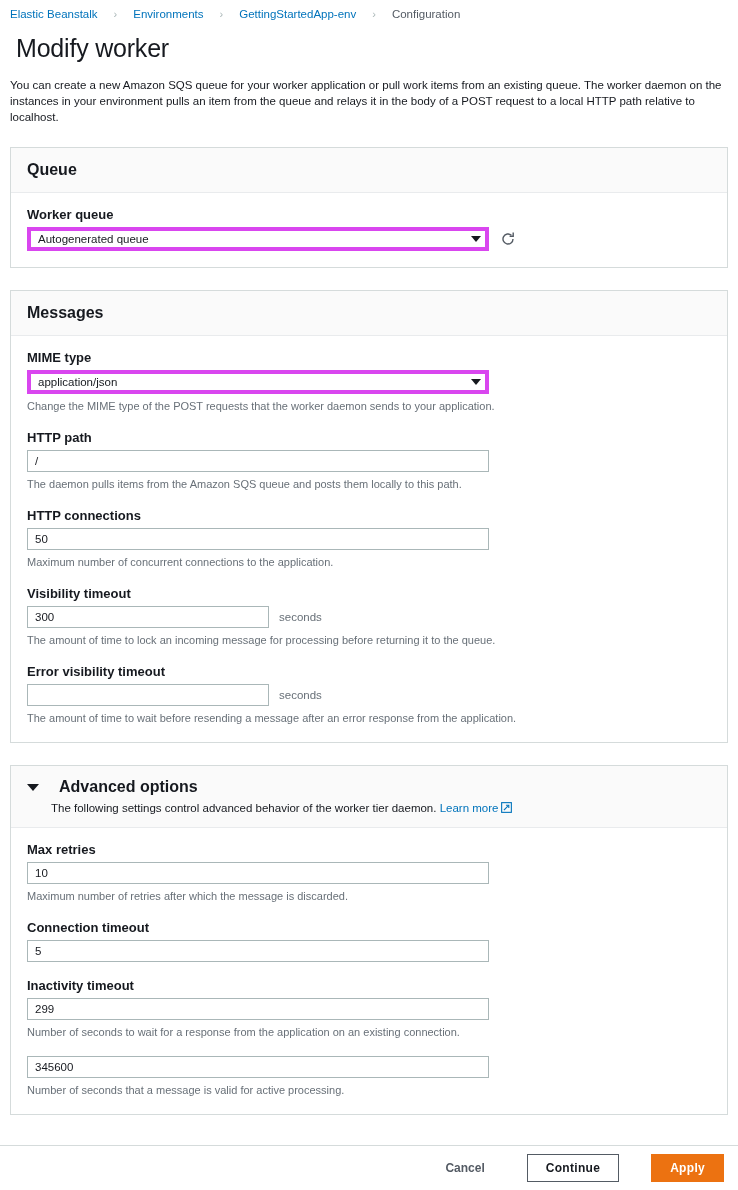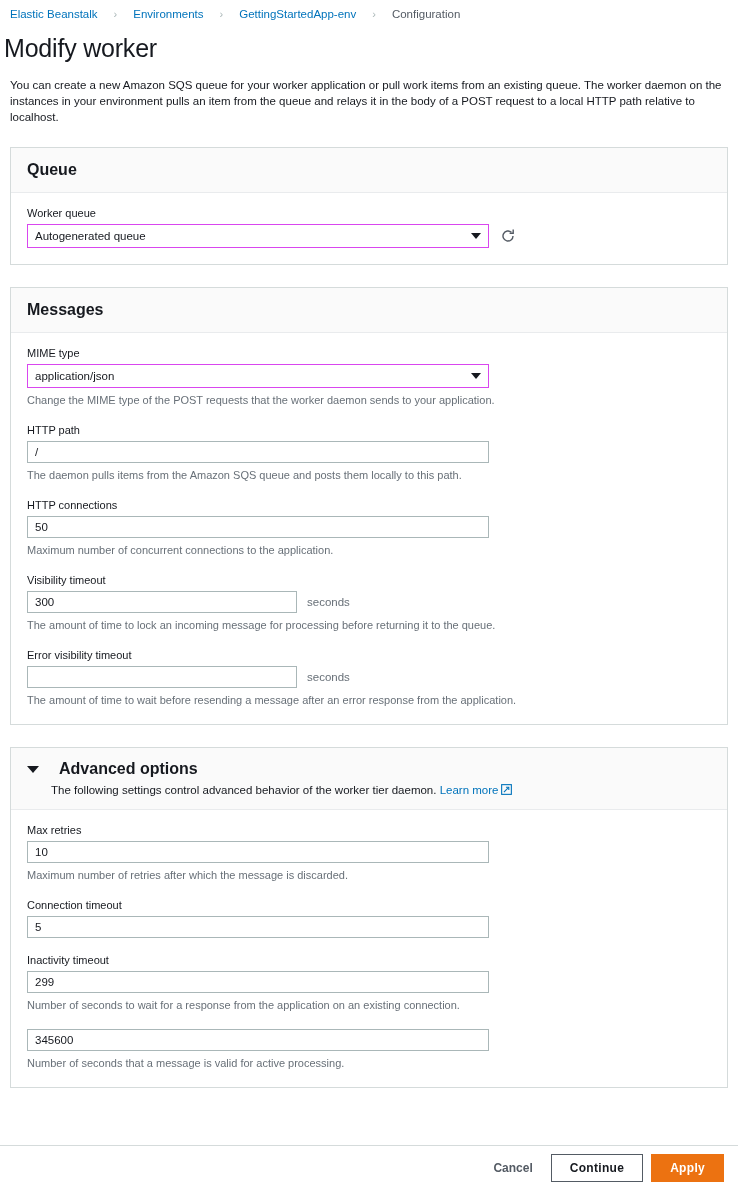--- a/index.html
+++ b/index.html
@@ -42,21 +42,21 @@
     color: #aab7b8;
     padding: 0 8px;
     font-size: 11px;
   }
 
   
   .page-title {
     font-size: 25px;
     font-weight: normal;
     color: #16191f;
-    margin: 8px 0 0 4px;
+    margin: 8px 0 0 16px;
     letter-spacing: -0.2px;
   }
   .page-desc {
     margin: 14px 10px 0 10px;
     font-size: 11.5px;
     line-height: 16px;
     color: #16191f;
     max-width: 722px;
   }
 
@@ -80,52 +80,52 @@
   .panel-body {
     padding: 14px 16px 16px 16px;
     background: #ffffff;
   }
 
   
   .field { margin-bottom: 16px; }
   .field:last-child { margin-bottom: 0; }
   .field-label {
     display: block;
-    font-size: 11px;
-    font-weight: normal;
+    font-size: 13px;
+    font-weight: bold;
     color: #16191f;
     margin-bottom: 5px;
   }
   .field-row {
     display: flex;
     align-items: center;
     gap: 10px;
   }
   .text-input {
     width: 462px;
     height: 22px;
     border: 1px solid #aab7b8;
     background: #ffffff;
     padding: 2px 7px;
     font-size: 11.5px;
     font-family: "Liberation Sans", sans-serif;
     color: #16191f;
     border-radius: 0;
     outline: none;
   }
-  .text-input.short { width: 270px; }
+  .text-input.short { width: 242px; }
   .text-input::placeholder { color: #879596; }
   .select-wrap {
     position: relative;
     display: inline-block;
   }
   .select-box {
     width: 462px;
     height: 24px;
-    border: 1px solid #d946ef;
+    border: 4px solid #d946ef;
     background: #ffffff;
     font-size: 11.5px;
     color: #16191f;
     display: flex;
     align-items: center;
     padding: 0 26px 0 7px;
     cursor: pointer;
   }
   .select-caret {
     position: absolute;
@@ -201,21 +201,21 @@
   .footer {
     position: absolute;
     left: 0; right: 0; bottom: 0;
     height: 45px;
     background: #ffffff;
     border-top: 1px solid #d5dbdb;
     display: flex;
     align-items: center;
     justify-content: flex-end;
     padding-right: 14px;
-    gap: 8px;
+    gap: 32px;
   }
   .btn-link {
     font-size: 12px;
     font-weight: bold;
     color: #545b64;
     background: none;
     border: none;
     cursor: pointer;
     padding: 6px 10px;
     font-family: "Liberation Sans", sans-serif;

